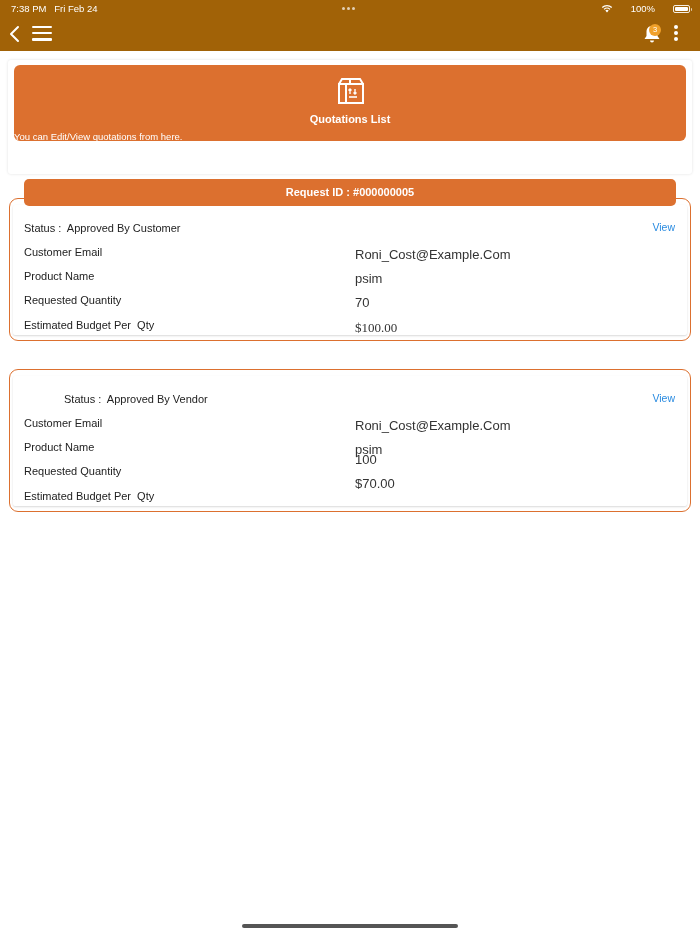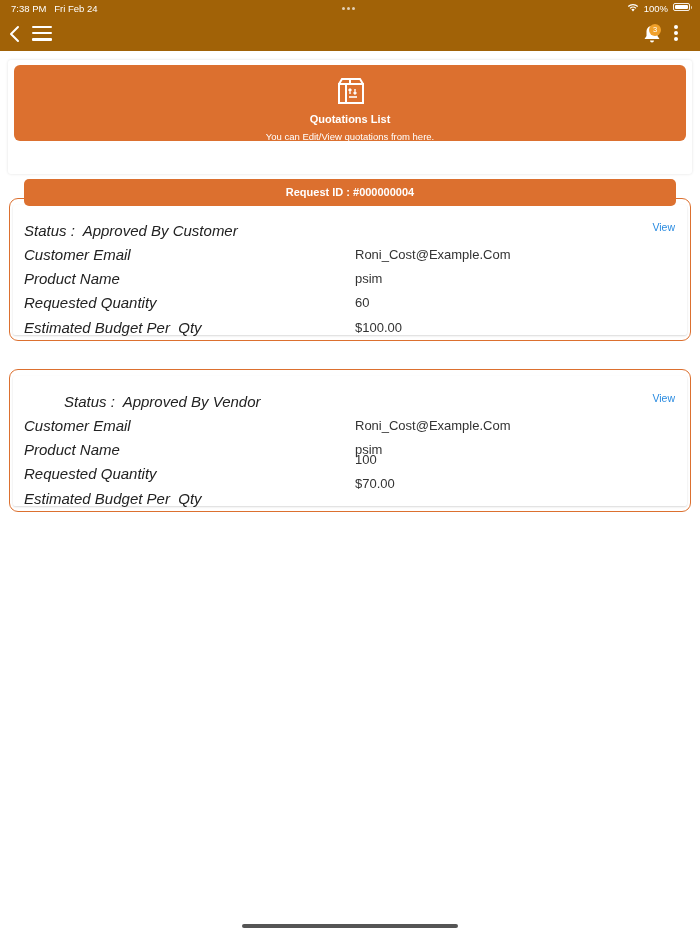--- a/index.html
+++ b/index.html
@@ -16,21 +16,21 @@
     .statusbar {
       position: absolute; left: 0; top: 0; width: 700px; height: 18px;
       color: #fff; font-size: 9.5px;
     }
     .status-time { position: absolute; left: 11px; top: 3px; }
     .status-dots {
       position: absolute; left: 342px; top: 7px; display: flex; gap: 2px;
     }
     .status-dots span { width: 3px; height: 3px; border-radius: 50%; background: rgba(255,255,255,0.7); display:block; }
     .status-right {
-      position: absolute; right: 10px; top: 3px; display: flex; align-items: flex-start; gap: 5px;
+      position: absolute; right: 10px; top: 3px; display: flex; align-items: center; gap: 18px;
     }
     .battery {
       width: 17px; height: 8px; border: 1px solid rgba(255,255,255,0.9); border-radius: 2px; padding: 1px; position: relative;
     }
     .battery::after {
       content: ""; position: absolute; right: -3px; top: 2px; width: 1.5px; height: 3px; background: rgba(255,255,255,0.7); border-radius: 0 1px 1px 0;
     }
     .battery-fill { width: 100%; height: 100%; background: #fff; border-radius: 1px; }
 
     .nav-back {
@@ -60,21 +60,21 @@
     .header-card {
       position: absolute; left: 6px; top: 5px; width: 672px; height: 76px;
       background: #dc702f; border-radius: 6px; color: #fff;
     }
     .header-icon { position: absolute; left: 322px; top: 11px; width: 30px; height: 30px; }
     .header-title {
       position: absolute; left: 0; top: 48px; width: 100%; text-align: center;
       font-size: 11px; font-weight: bold;
     }
     .header-sub {
-      position: absolute; left: 0; top: 66px; width: 100%; text-align: center;
+      position: absolute; left: 0; top: 66px; width: 100%; text-align: left;
       font-size: 9.5px;
     }
     .sort-btn {
       position: absolute; left: 4px; top: 84px; display: flex; align-items: flex-end; gap: 10px;
       font-size: 10px; cursor: pointer;
     }
     .filter-btn {
       position: absolute; right: 3px; top: 80px; display: flex; align-items: flex-end; gap: 6px;
       font-size: 12px; cursor: pointer;
     }
@@ -89,21 +89,21 @@
     .card-inner {
       position: absolute; left: 5px; top: 26px; width: 674px; height: 130px;
       background: #fff; box-shadow: 0 1px 2px rgba(0,0,0,0.15); border-radius: 2px;
     }
     .card-header {
       position: absolute; left: 16px; top: 0px; width: 652px; height: 27px;
       background: #dc702f; border-radius: 5px; color: #fff;
       text-align: center; font-size: 11px; font-weight: bold; line-height: 27px;
     }
     .card-row {
-      position: absolute; left: 11px; font-size: 15px; color: #222; font-style: italic;
+      position: absolute; left: 11px; font-size: 11px; color: #222;
     }
     .card-value {
       position: absolute; left: 342px; font-size: 13px; color: #333;
     }
     .view-link {
       position: absolute; right: 12px; font-size: 10.5px; color: #2a8be0; cursor: pointer; text-align: right;
     }
     .home-indicator {
       position: absolute; left: 242px; top: 924px; width: 216px; height: 4px;
       background: #555; border-radius: 3px;
@@ -198,26 +198,26 @@
     </div>
     <div class="view-link" style="top:16px;">View</div>
 
     <div class="card-row" style="top:41px;">Customer Email</div>
     <div class="card-value" style="top:42px;">Roni_Cost@Example.Com</div>
 
     <div class="card-row" style="top:65px;">Product Name</div>
     <div class="card-value" style="top:66px;">psim</div>
 
     <div class="card-row" style="top:89px;">Requested Quantity</div>
-    <div class="card-value" style="top:90px;">60</div>
+    <div class="card-value" style="top:90px;">70</div>
 
     <div class="card-row" style="top:114px; white-space:pre;">Estimated Budget Per  Qty</div>
-    <div class="card-value" style="top:115px;">$100.00</div>
-  </div>
-  <div class="card-header">Request ID : #000000004</div>
+    <div class="card-value" style="top:115px;font-family:Liberation Serif, serif;">$100.00</div>
+  </div>
+  <div class="card-header">Request ID : #000000005</div>
 </div>
 
 <div class="card" style="top:350px;">
   <div class="card-outline"></div>
   <div class="card-inner">
     <div class="card-row" style="top:17px;margin-left:40px;">
       <span>Status :</span>&nbsp;
       <span>Approved By Vendor</span>
     </div>
     <div class="view-link" style="top:16px;">View</div>

